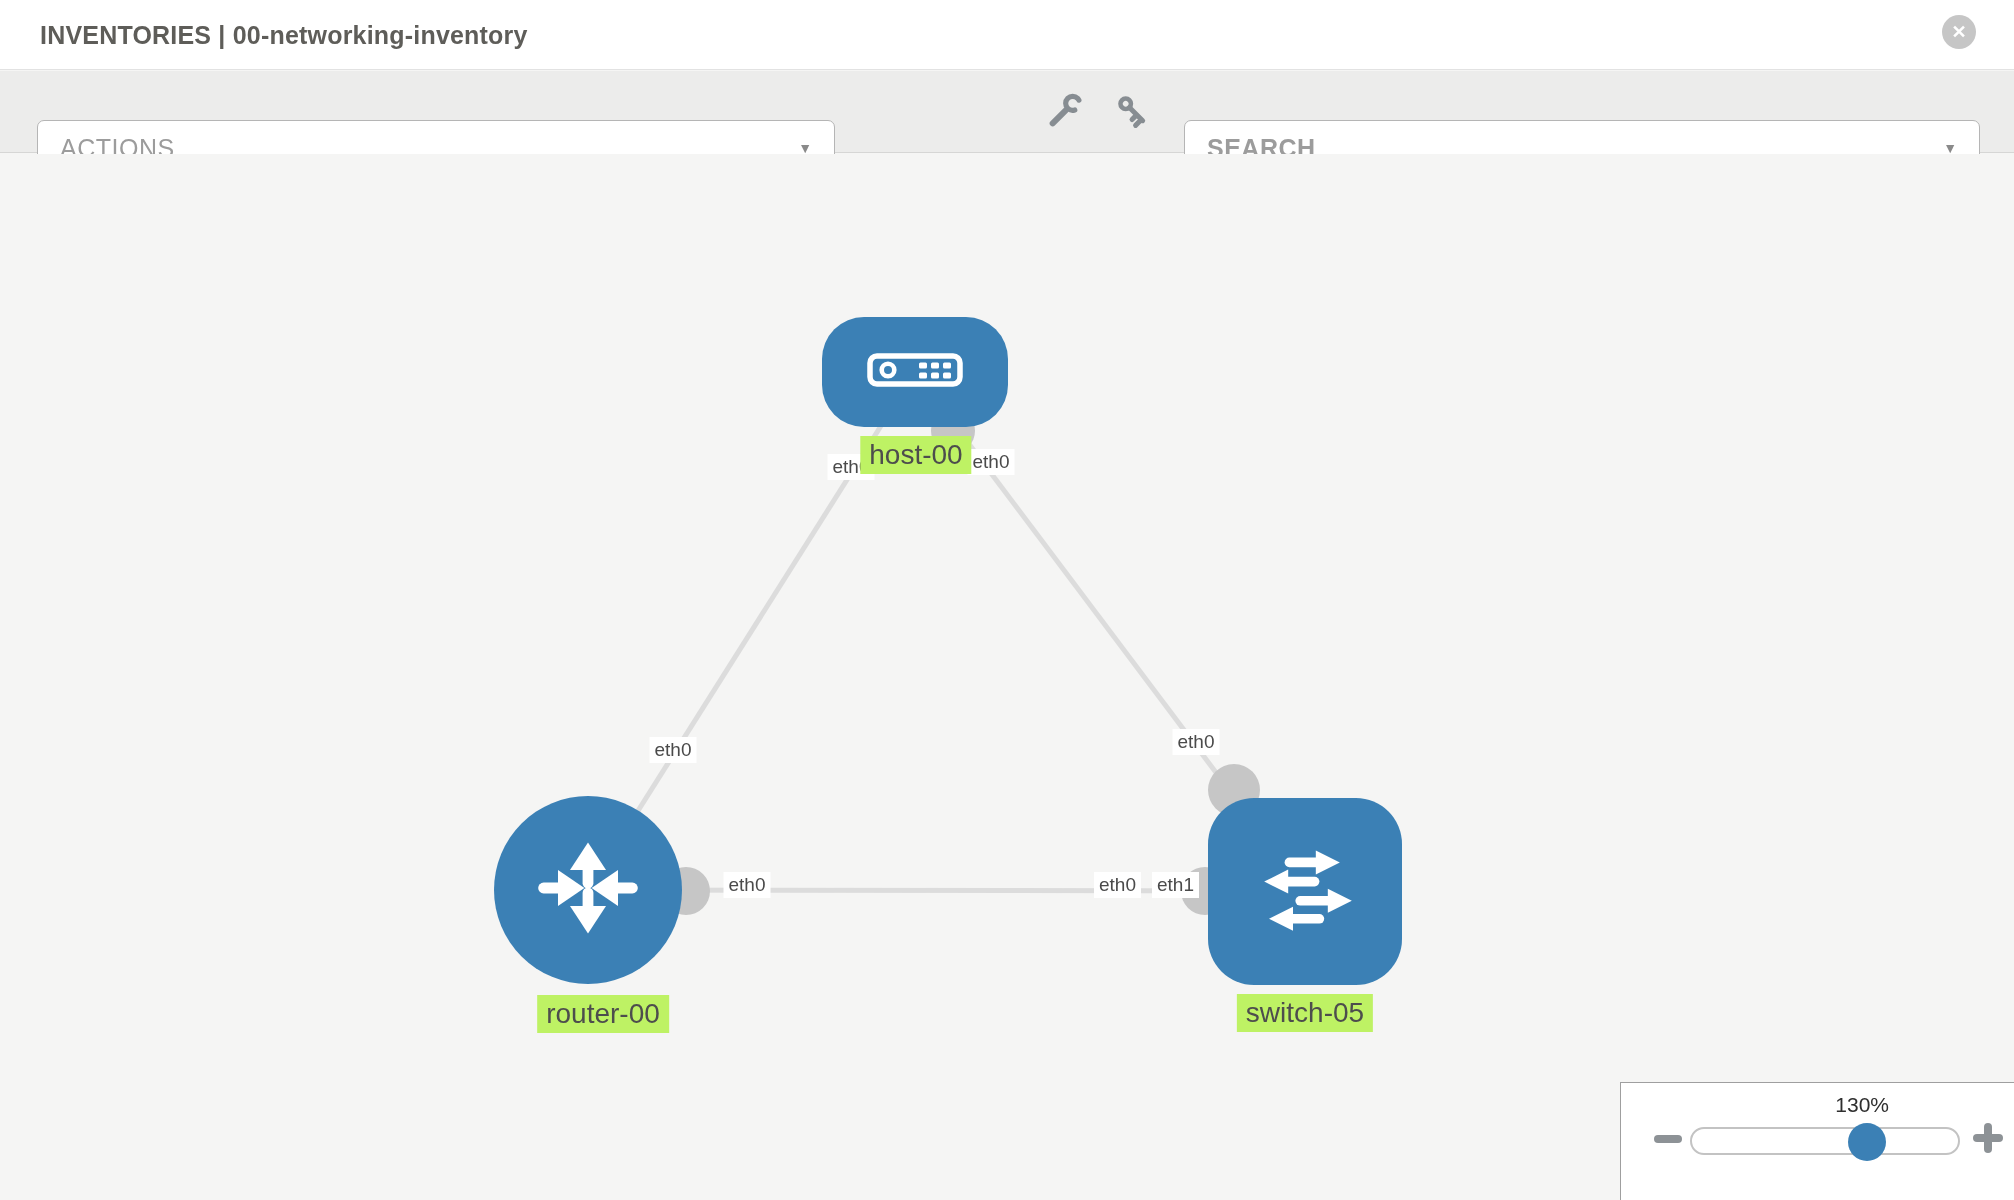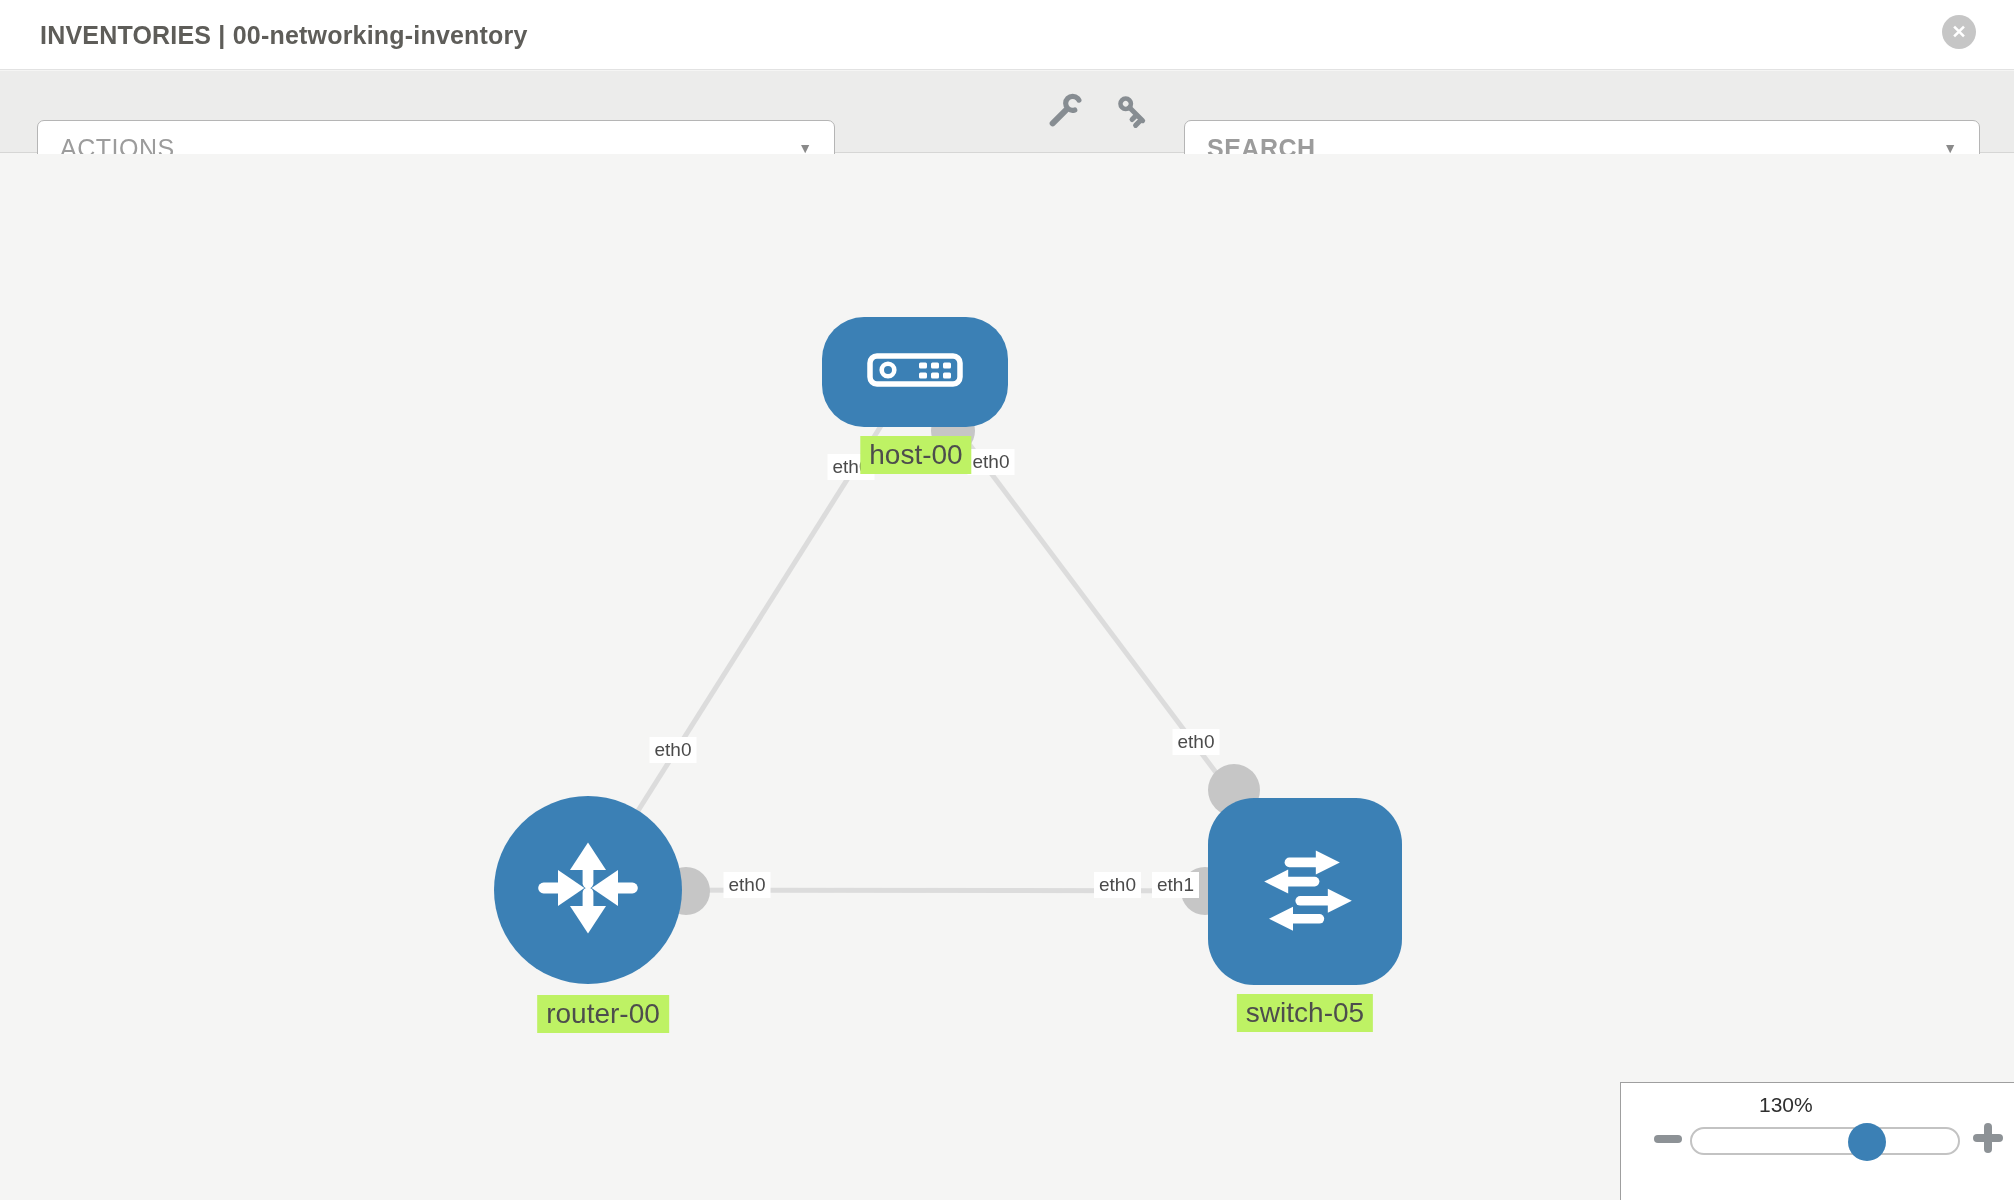--- a/index.html
+++ b/index.html
@@ -82,21 +82,21 @@
     padding:2px 5px; white-space:nowrap; z-index:4;
   }
   .iface-label.edge-anchor { transform:translateY(-50%); }
 
   
   .zoom-panel {
     position:absolute; left:1620px; top:1082px; width:400px; height:124px;
     background:#ffffff; border:1px solid #9f9f9f;
   }
   .zoom-level {
-    position:absolute; left:138px; top:10px; width:130px; text-align:left;
+    position:absolute; left:138px; top:10px; width:130px; text-align:right;
     font-size:21px; color:#2f2f2f;
   }
   .zoom-minus {
     position:absolute; left:33px; top:52px; width:28px; height:8px;
     border-radius:4px; background:#8d9296; cursor:pointer;
   }
   .zoom-plus {
     position:absolute; left:352px; top:40px; width:30px; height:30px; cursor:pointer;
   }
   .zoom-plus::before {

